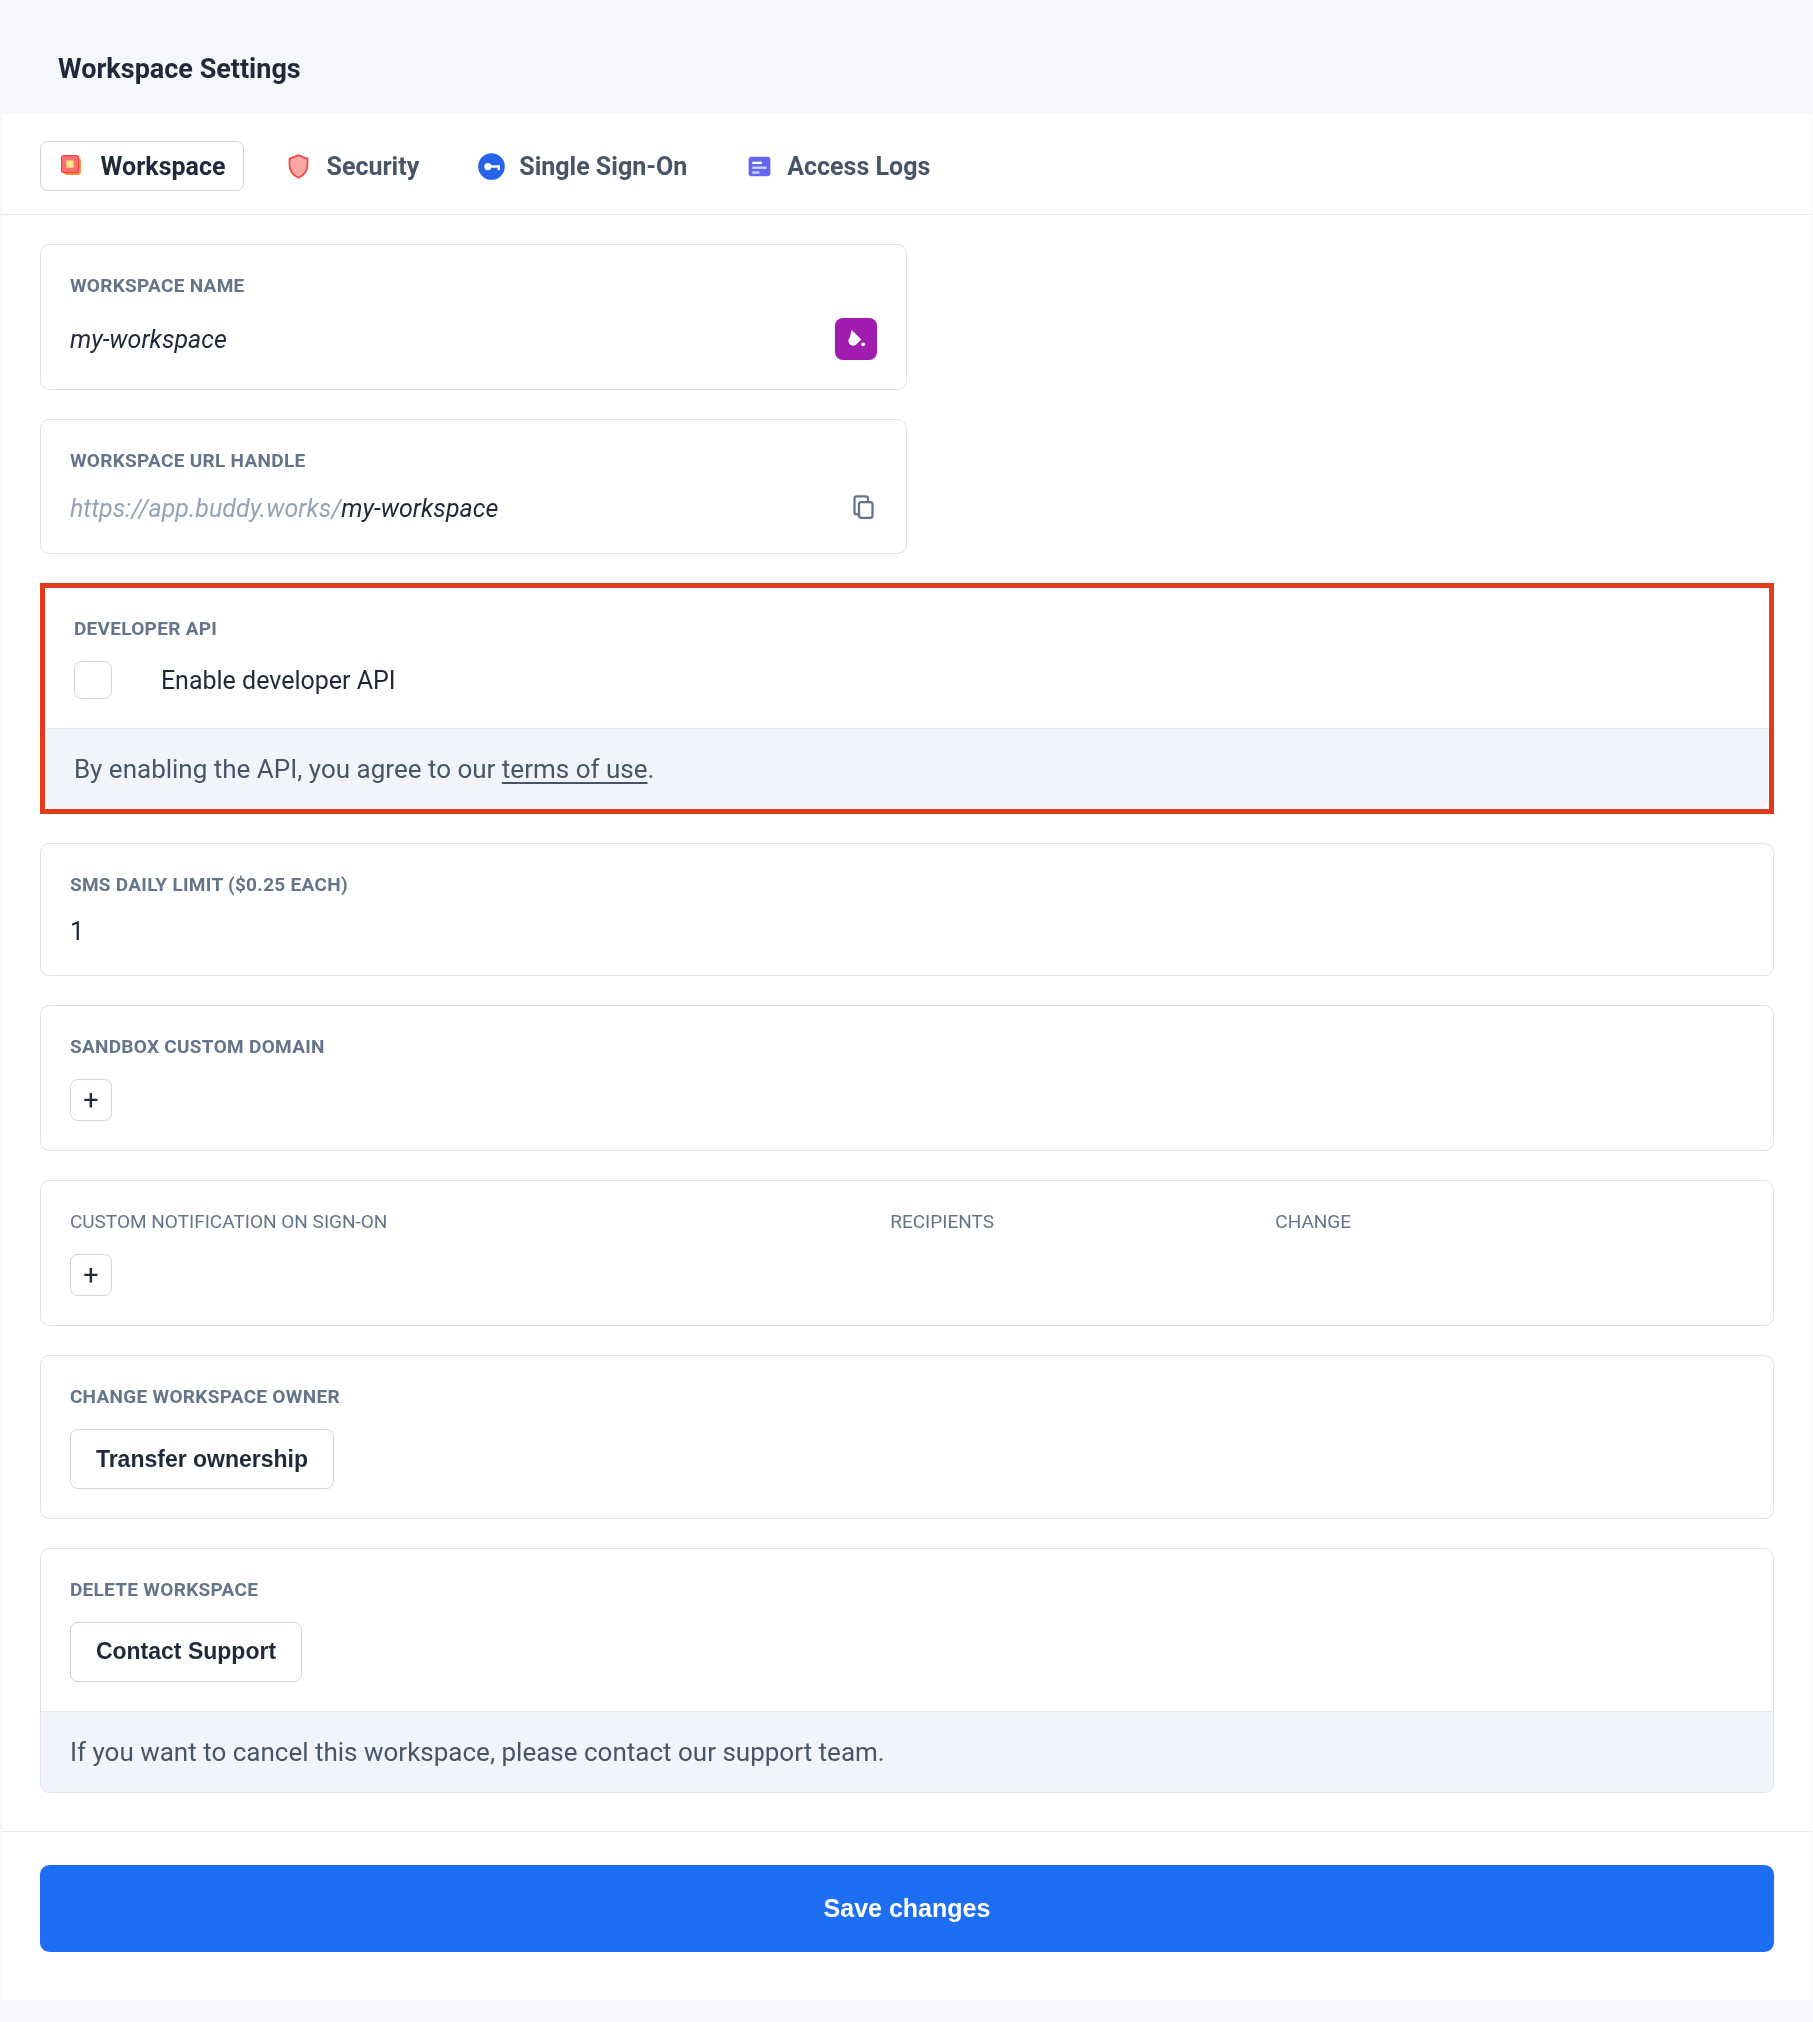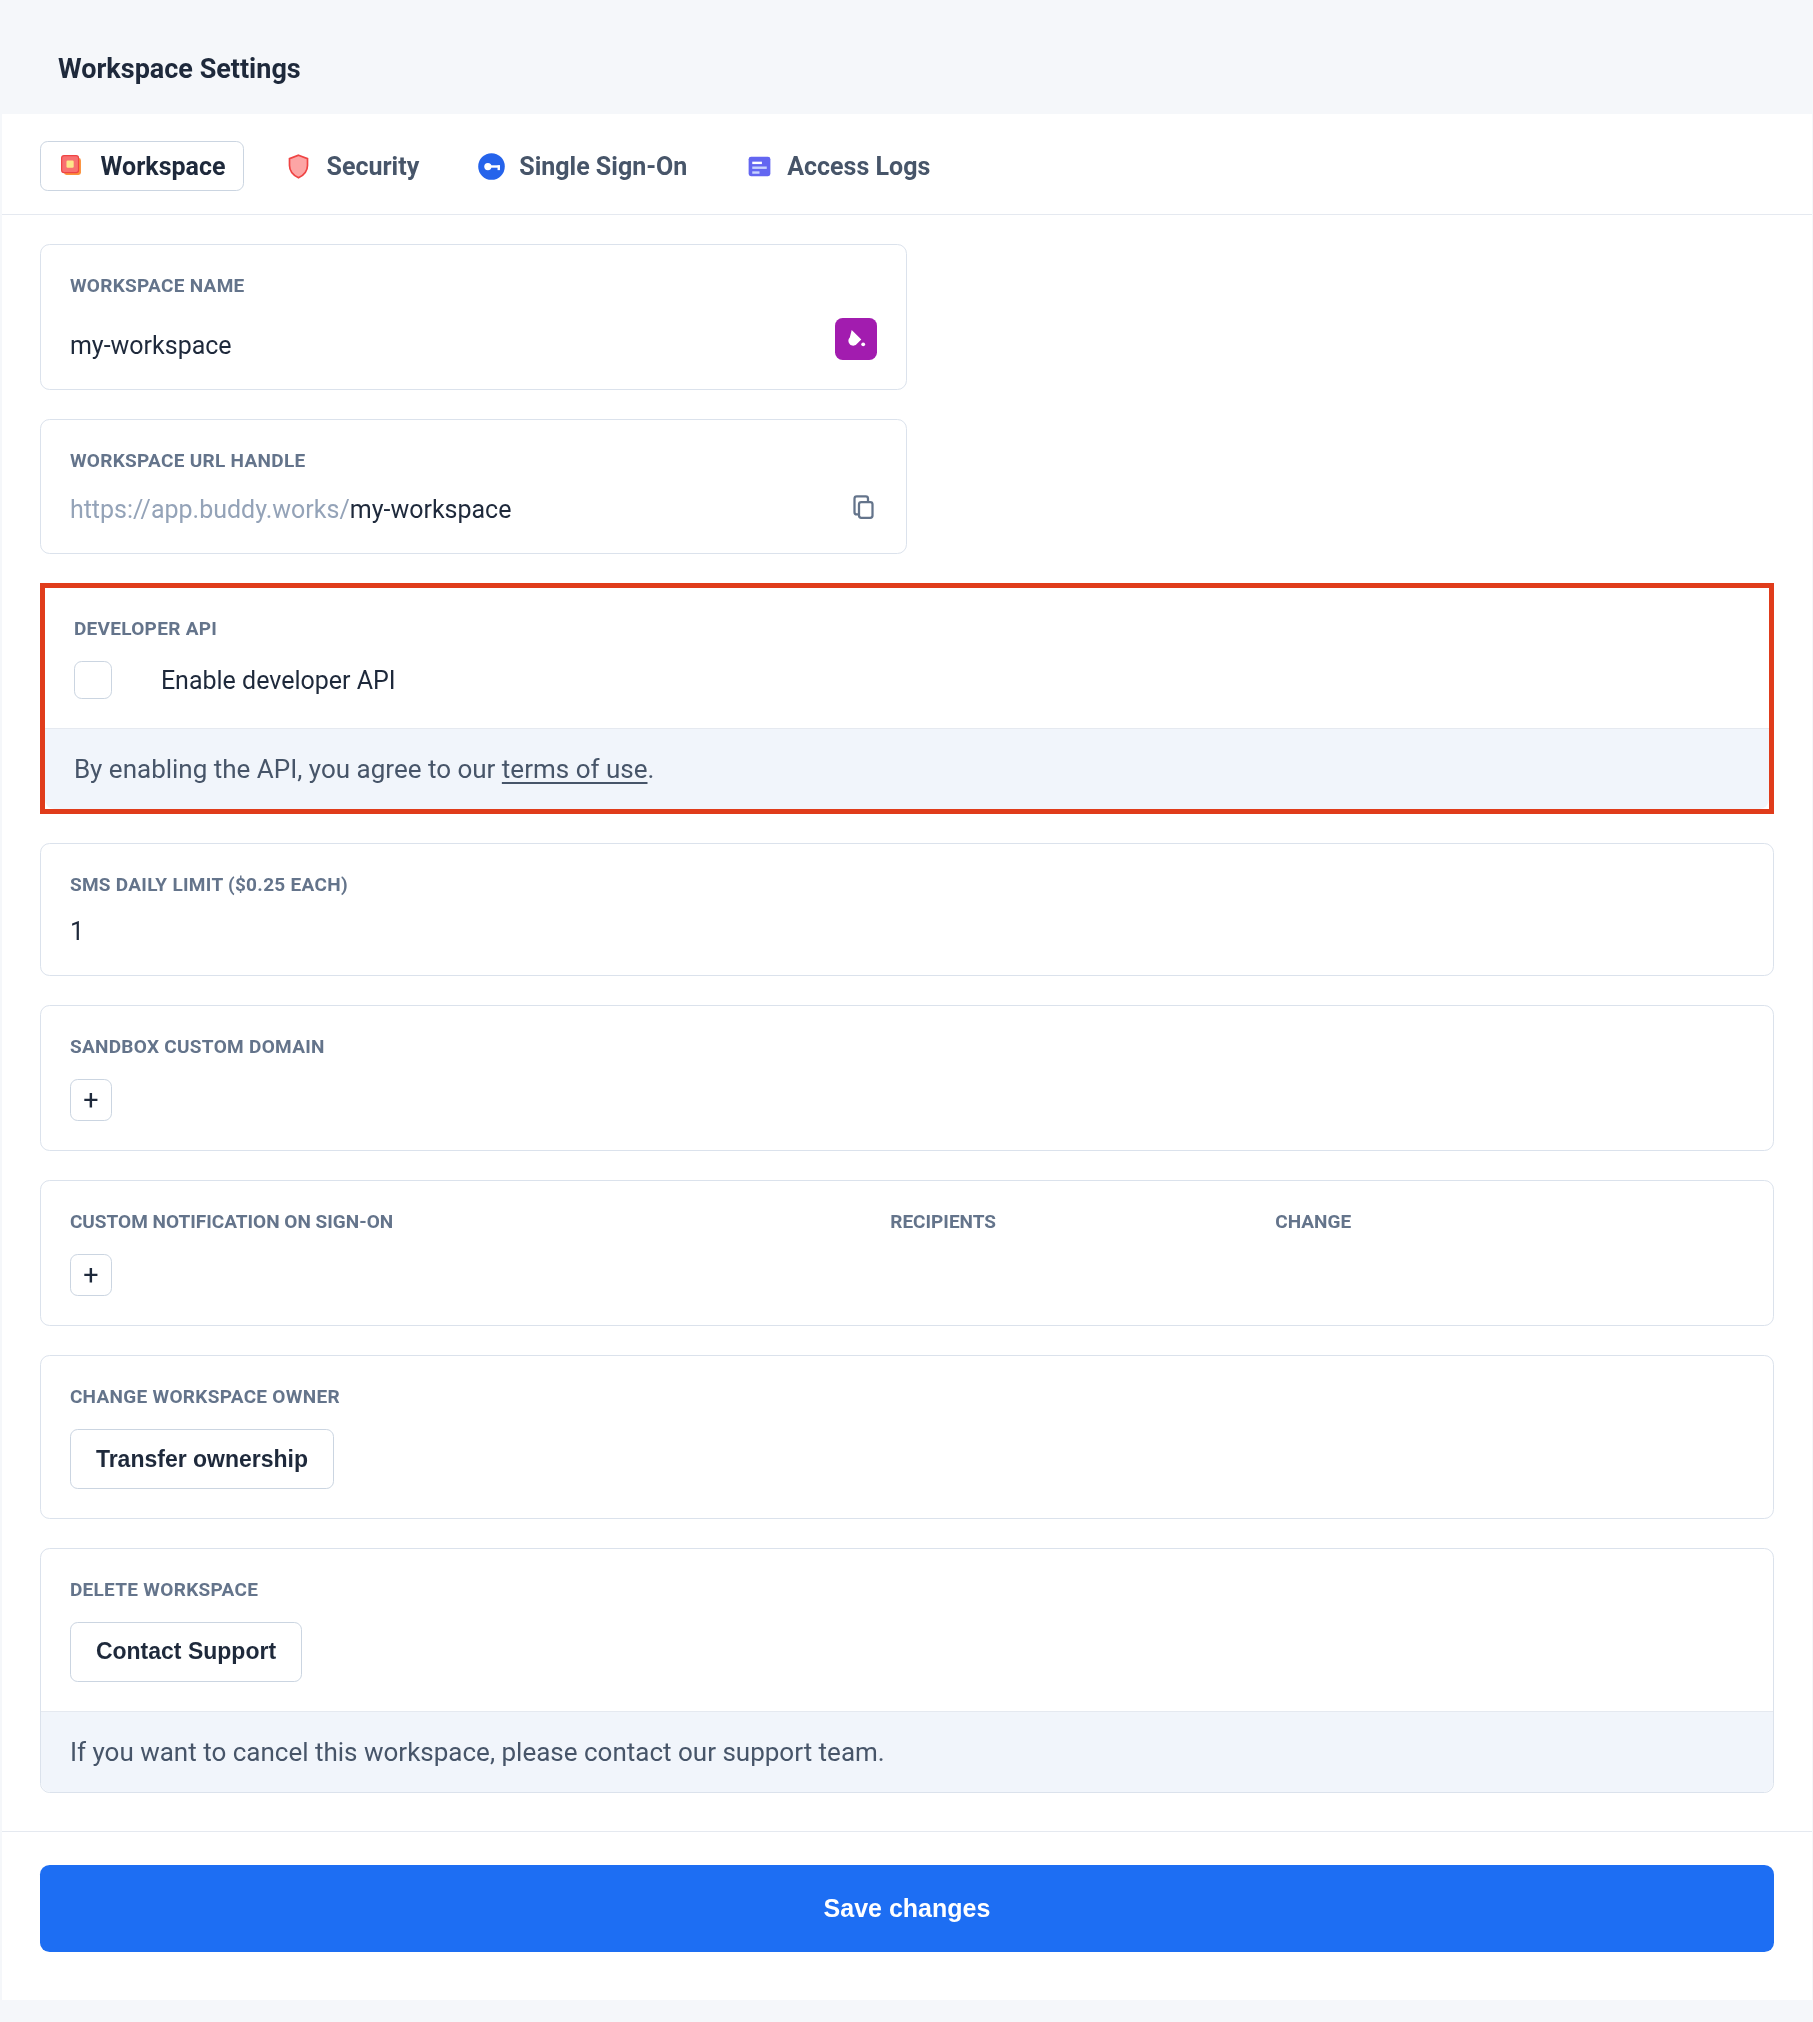--- a/index.html
+++ b/index.html
@@ -64,23 +64,24 @@
   .card-label {
     font-size: 19px;
     font-weight: 700;
     color: #64748b;
     letter-spacing: 0.3px;
     padding: 29px 29px 0 29px;
   }
   .card-body { padding: 21px 29px 29px 29px; }
   .input-row {
     display: flex;
-    align-items: flex-end;
+    align-items: center;
     justify-content: space-between;
     gap: 12px;
+    font-style: italic;
   }
   .value-text {
     font-size: 25px;
     color: #1e293b;
     flex: 1;
   }
   .url-prefix { color: #94a3b8; }
   .url-handle { color: #1e293b; }
   .highlight-card {
     border: 5.8px solid #e03c1b;
@@ -121,21 +122,21 @@
     display: flex;
     align-items: center;
     justify-content: center;
     cursor: pointer;
     color: #1e293b;
   }
   .cols3-header {
     display: flex;
     padding: 29px 29px 0 29px;
     font-size: 19px;
-    font-weight: 700;
+    font-weight: 400;
     color: #64748b;
   }
   .col-a { width: 49%; }
   .col-b { width: 23%; }
   .col-c { width: 28%; }
   .outline-btn {
     border: 1.9px solid #cbd5e1;
     border-radius: 7.7px;
     background: #fff;
     font-size: 23px;

